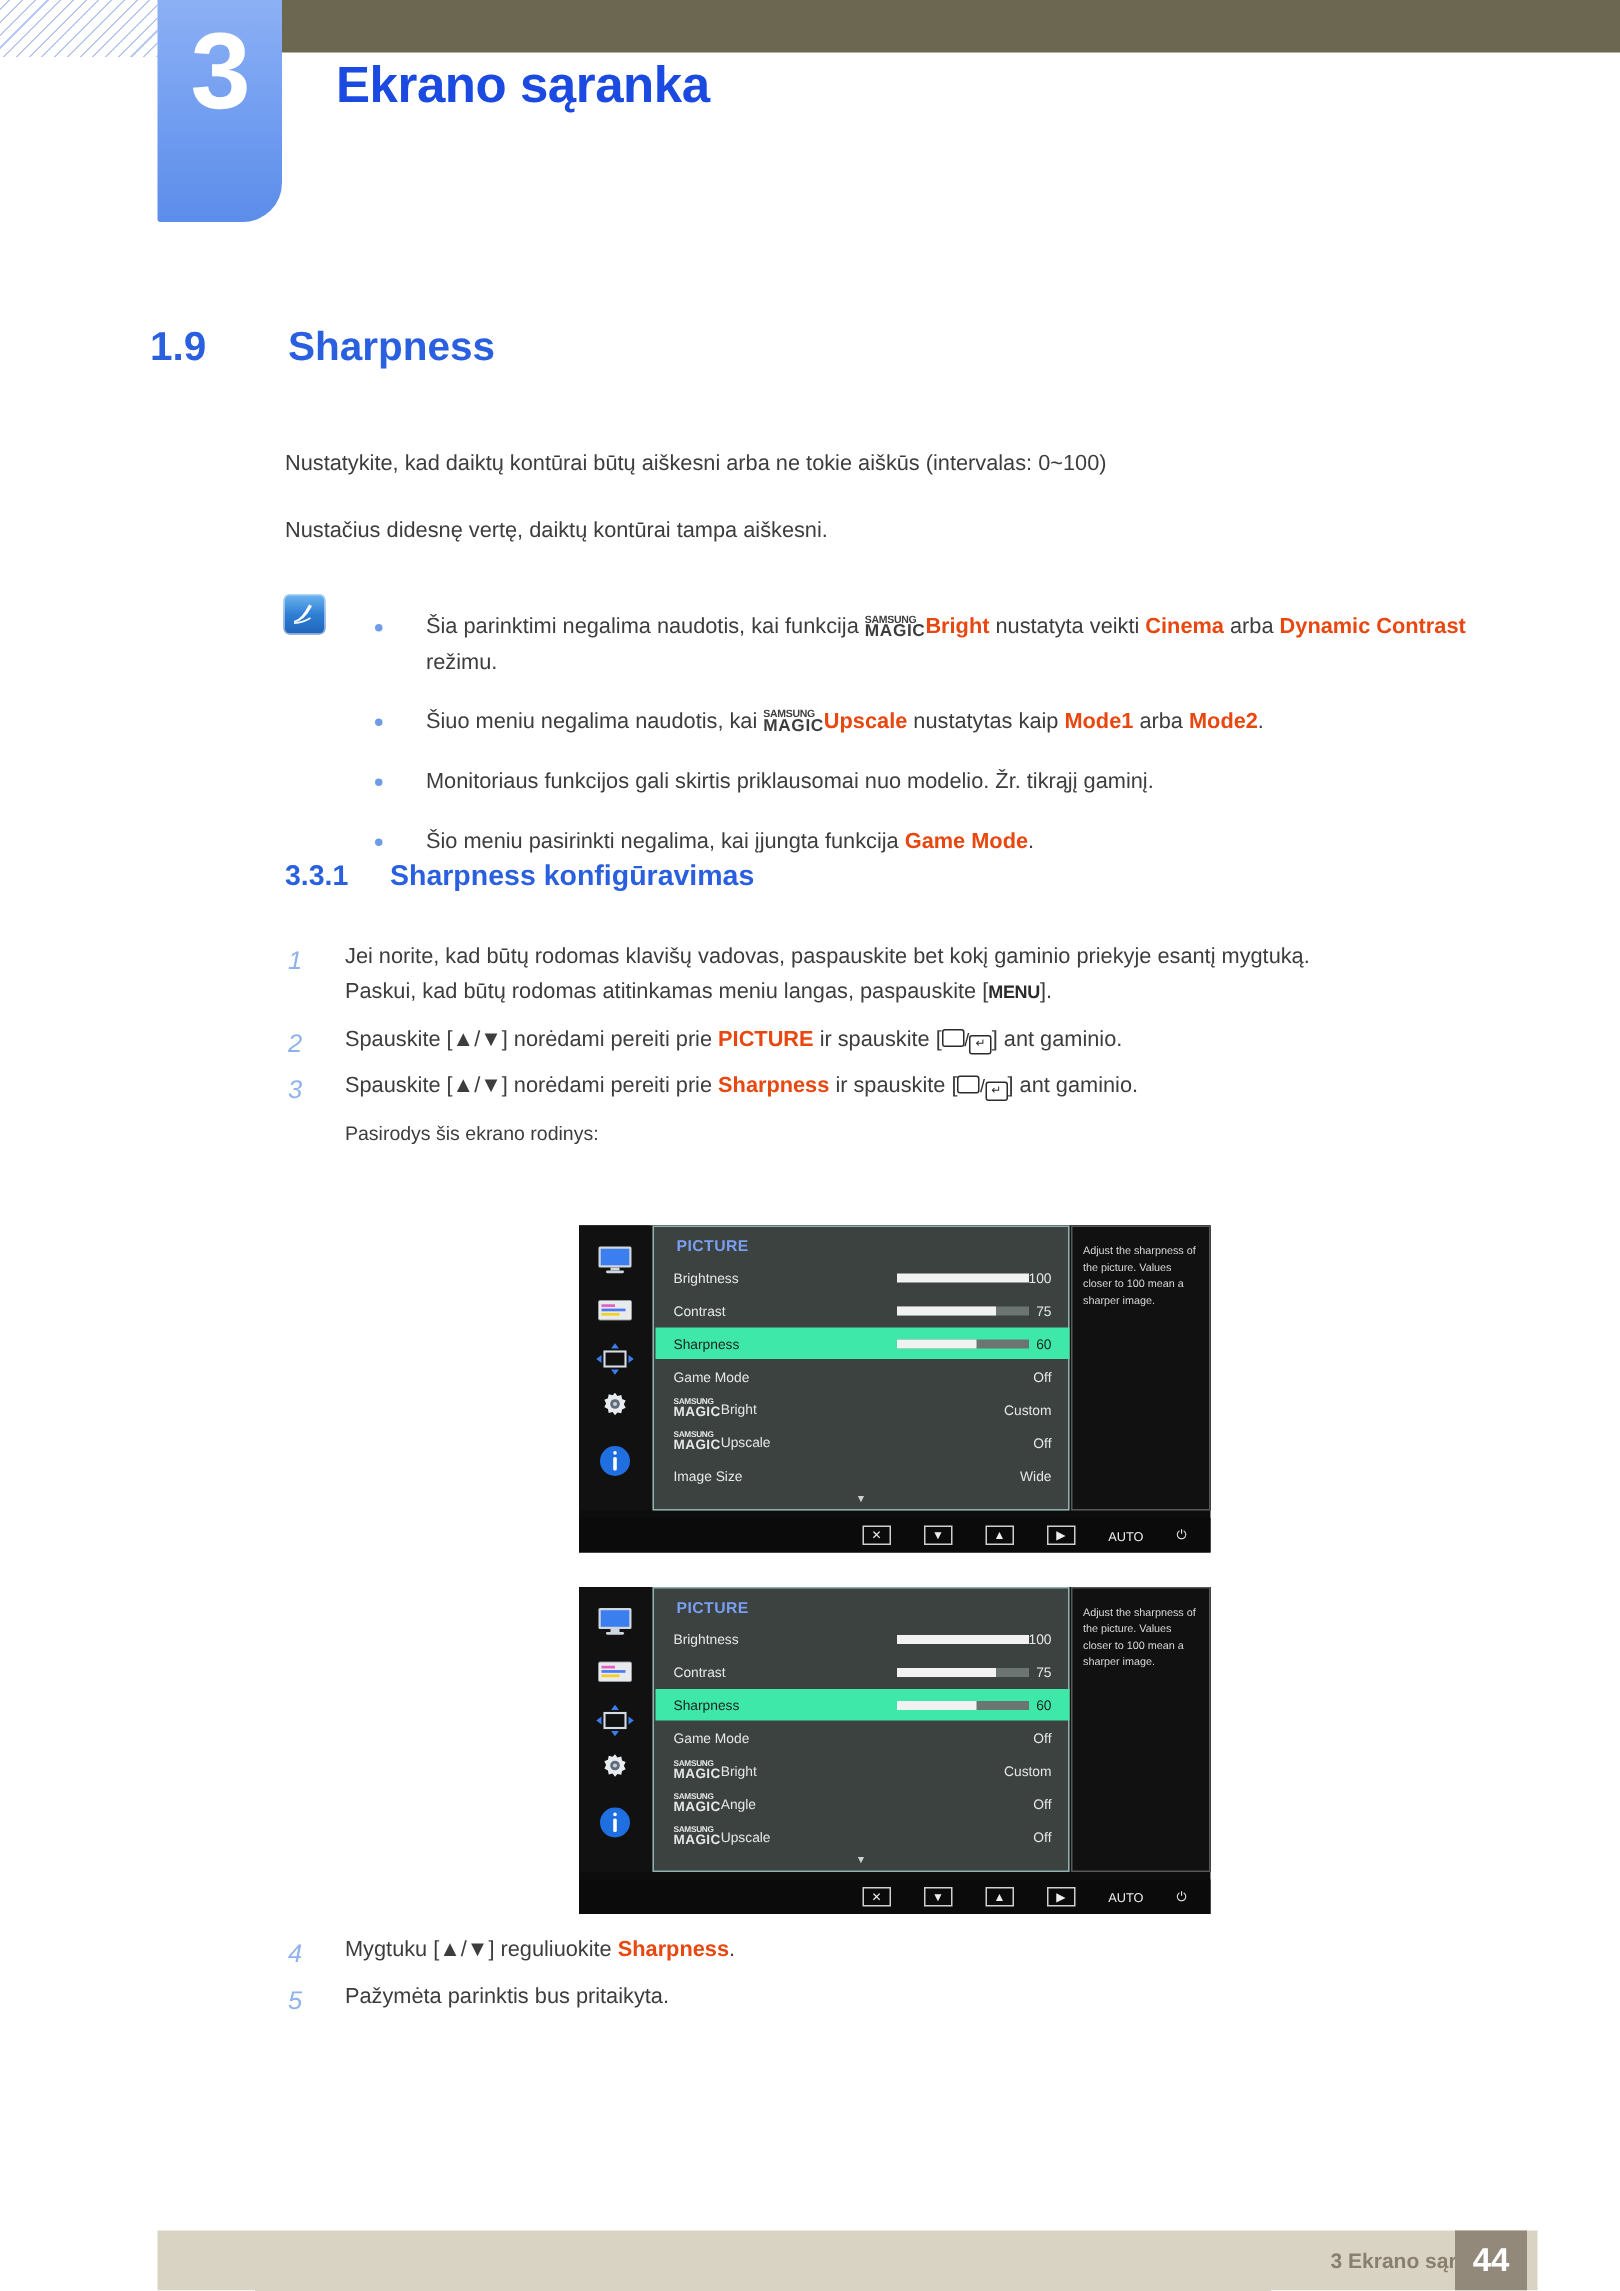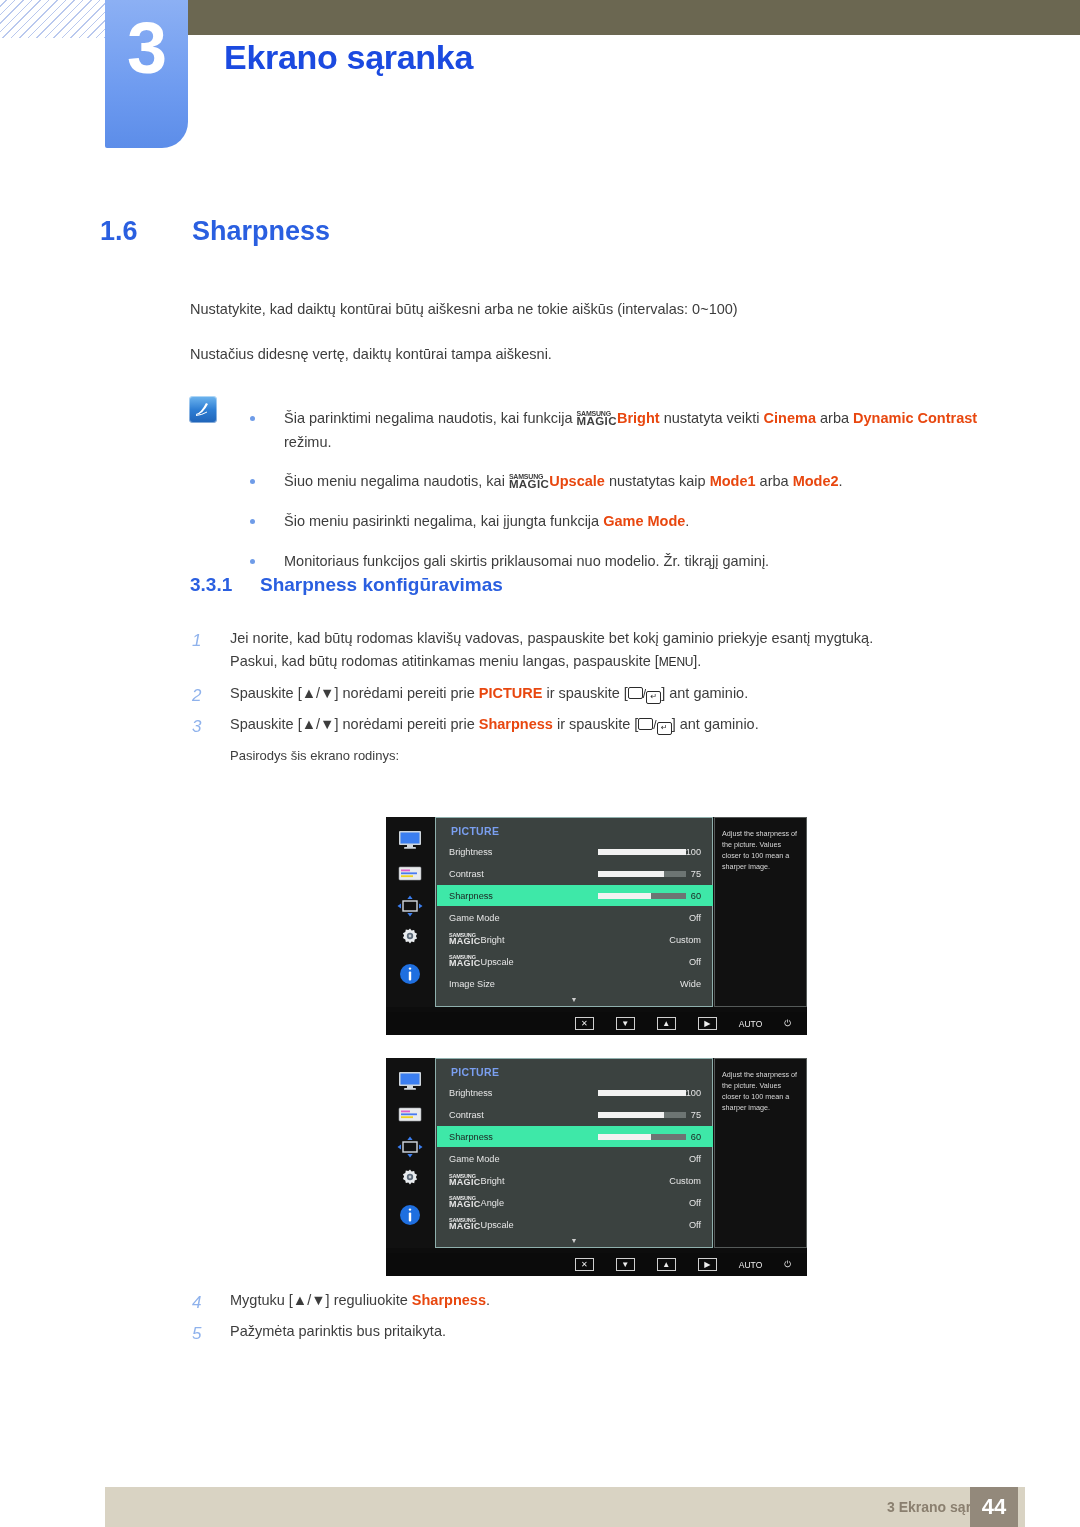--- a/index.html
+++ b/index.html
@@ -156,21 +156,21 @@
   .step-plain {
     position: relative;
     padding-left: 40px;
     font-size: 13px;
     line-height: 1.62;
     color: #3d3d3d;
   }
   .key {
     display: inline-block;
     font-size: 12px;
-    font-weight: normal;
+    font-weight: bold;
     color: #2b2b2b;
     letter-spacing: -0.2px;
   }
   .glyph { font-size: 12px; color:#2b2b2b; }
   .boxglyph {
     display:inline-block;
     width:13px; height:10px;
     border:1.6px solid #2b2b2b;
     border-radius:2px;
     vertical-align:-1px;
@@ -302,21 +302,21 @@
 <body>
 
 <div class="hatch"></div>
 <div class="header-bar"></div>
 <div class="chapter-tab">
   <div class="chapter-num">3</div>
 </div>
 <div class="chapter-title">Ekrano sąranka</div>
 
 <div class="sec-heading">
-  <span class="num">1.6</span><span>Sharpness</span>
+  <span class="num">1.9</span><span>Sharpness</span>
 </div>
 
 <div class="para p1">Nustatykite, kad daiktų kontūrai būtų aiškesni arba ne tokie aiškūs (intervalas: 0~100)</div>
 <div class="para p2">Nustačius didesnę vertę, daiktų kontūrai tampa aiškesni.</div>
 
 <div class="note-icon">
   <svg width="20" height="20" viewBox="0 0 20 20">
     <path d="M3 15 Q8 14 13 4 L15 5 Q10 15 3 16 Z" fill="#ffffff"></path>
     <path d="M3 16.5 Q9 16 14 13" stroke="#ffffff" stroke-width="1" fill="none"></path>
   </svg>
@@ -326,25 +326,25 @@
 
   <div class="bullet-row">
     <span>Šia parinktimi negalima naudotis, kai funkcija </span><span class="sm"><span class="s1">SAMSUNG</span><span class="s2">MAGIC</span></span><span class="o">Bright</span><span> nustatyta veikti </span><span class="o">Cinema</span><span> arba </span><span class="o">Dynamic Contrast</span><span> režimu.</span>
   </div>
 
   <div class="bullet-row">
     <span>Šiuo meniu negalima naudotis, kai </span><span class="sm"><span class="s1">SAMSUNG</span><span class="s2">MAGIC</span></span><span class="o">Upscale</span><span> nustatytas kaip </span><span class="o">Mode1</span><span> arba </span><span class="o">Mode2</span><span>.</span>
   </div>
 
   <div class="bullet-row">
+    <span>Monitoriaus funkcijos gali skirtis priklausomai nuo modelio. Žr. tikrąjį gaminį.</span>
+  </div>
+
+  <div class="bullet-row">
     <span>Šio meniu pasirinkti negalima, kai įjungta funkcija </span><span class="o">Game Mode</span><span>.</span>
-  </div>
-
-  <div class="bullet-row">
-    <span>Monitoriaus funkcijos gali skirtis priklausomai nuo modelio. Žr. tikrąjį gaminį.</span>
   </div>
 
 </div>
 
 <div class="subsec-heading">
   <span class="num">3.3.1</span><span>Sharpness konfigūravimas</span>
 </div>
 
 <div class="steps">
 

